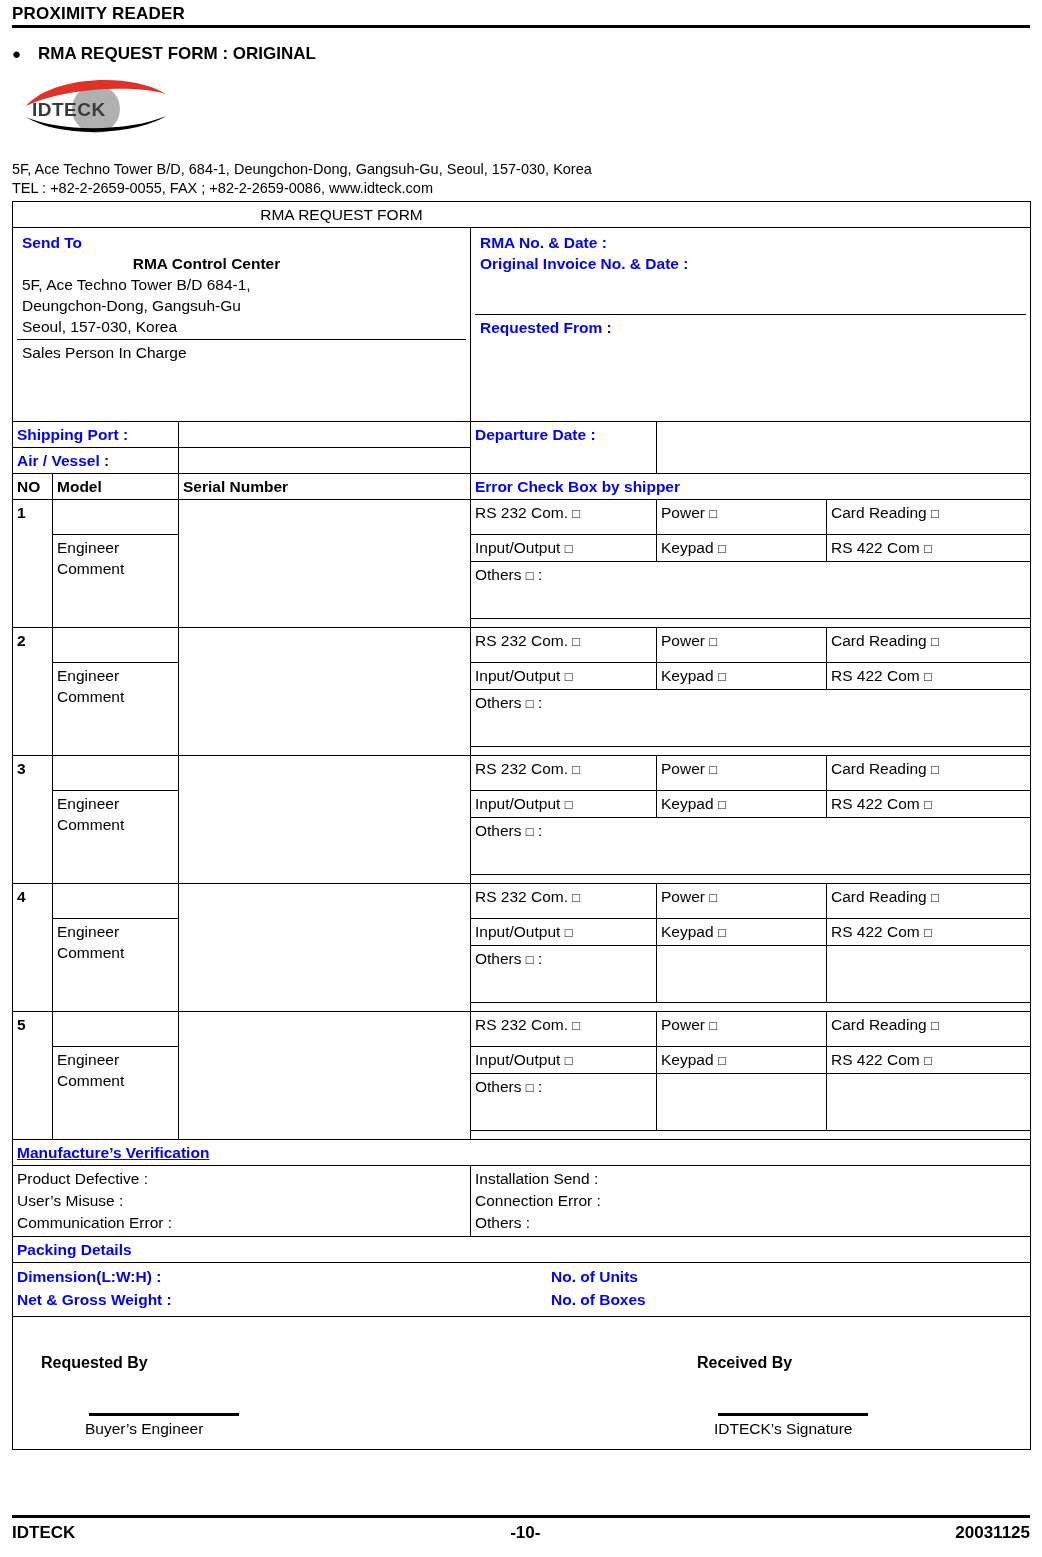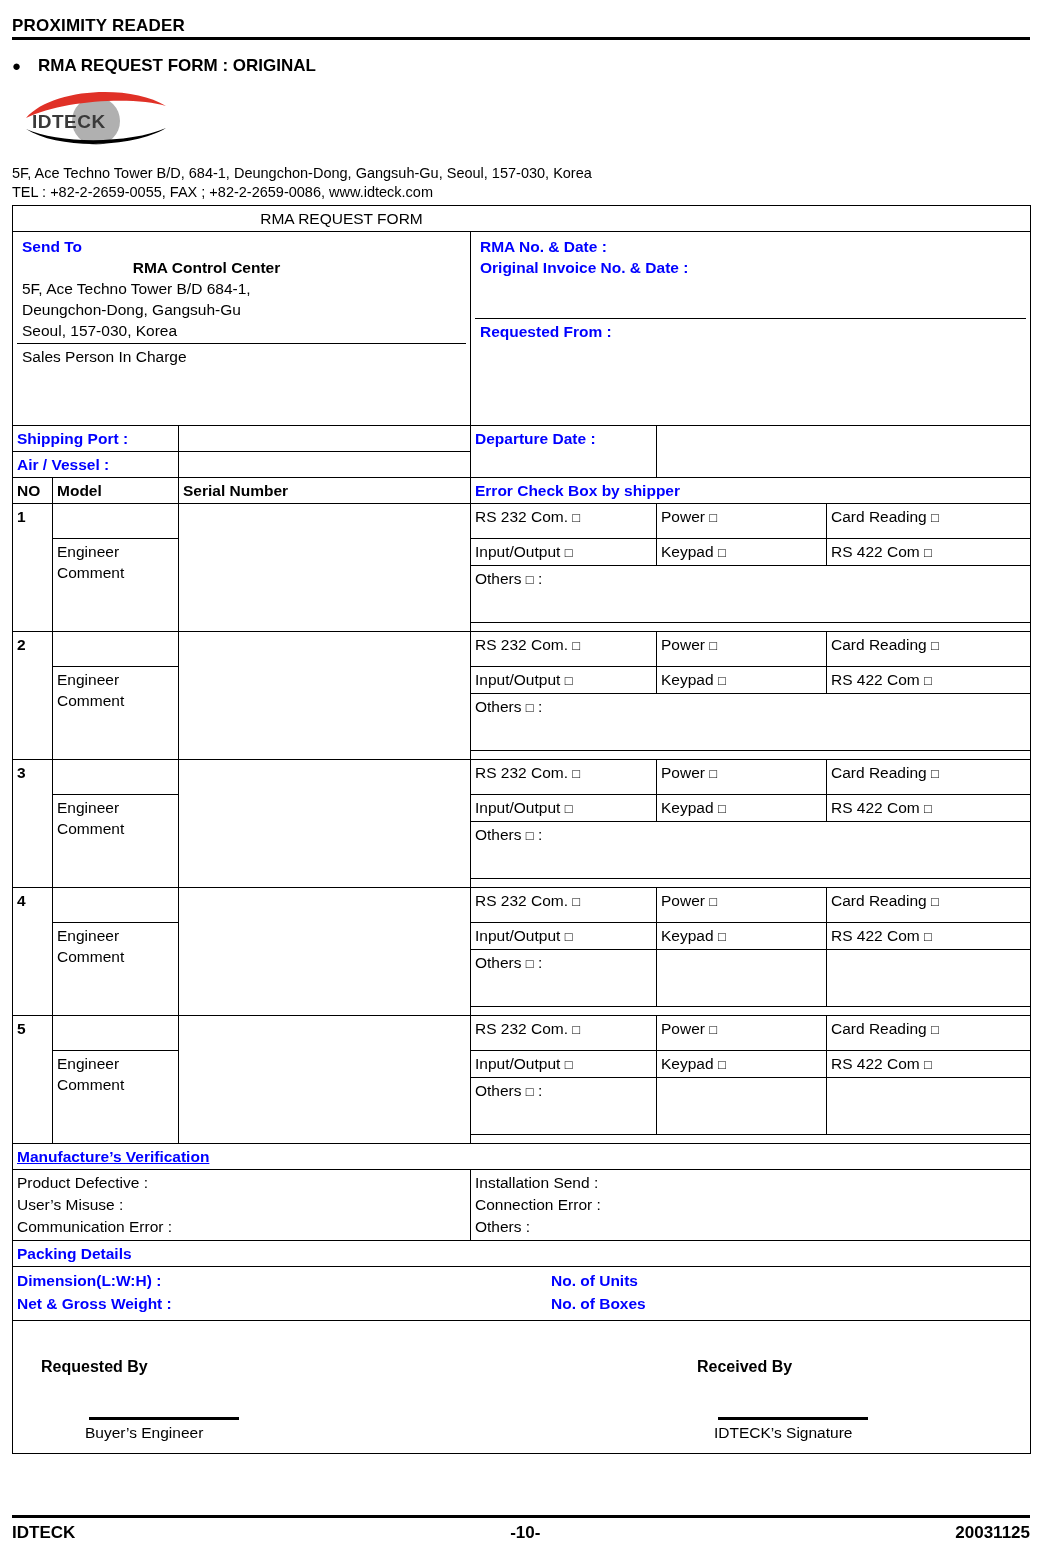--- a/index.html
+++ b/index.html
@@ -21,21 +21,21 @@
     height: 1557px;
     box-sizing: border-box;
     padding: 0 12px;
   }
 
   
   .rh {
     font-size: 17px;
     font-weight: bold;
     letter-spacing: .2px;
-    padding-top: 16px;
+    padding-top: 4px;
     line-height: 20px;
   }
   .rh-rule {
     border-bottom: 3px solid #000;
     margin-top: 1px;
   }
 
   
   .sec-h {
     font-size: 24px;
@@ -70,21 +70,21 @@
     margin-top: 14px;
     margin-left: 6px;
     width: 156px;
     height: 62px;
   }
 
   
   .addr {
     font-size: 14.5px;
     line-height: 19px;
-    margin-top: 12px;
+    margin-top: 20px;
   }
 
   
   table.form {
     border-collapse: collapse;
     table-layout: fixed;
     width: 1018px;
     margin-top: 3px;
     font-size: 15.5px;
   }

